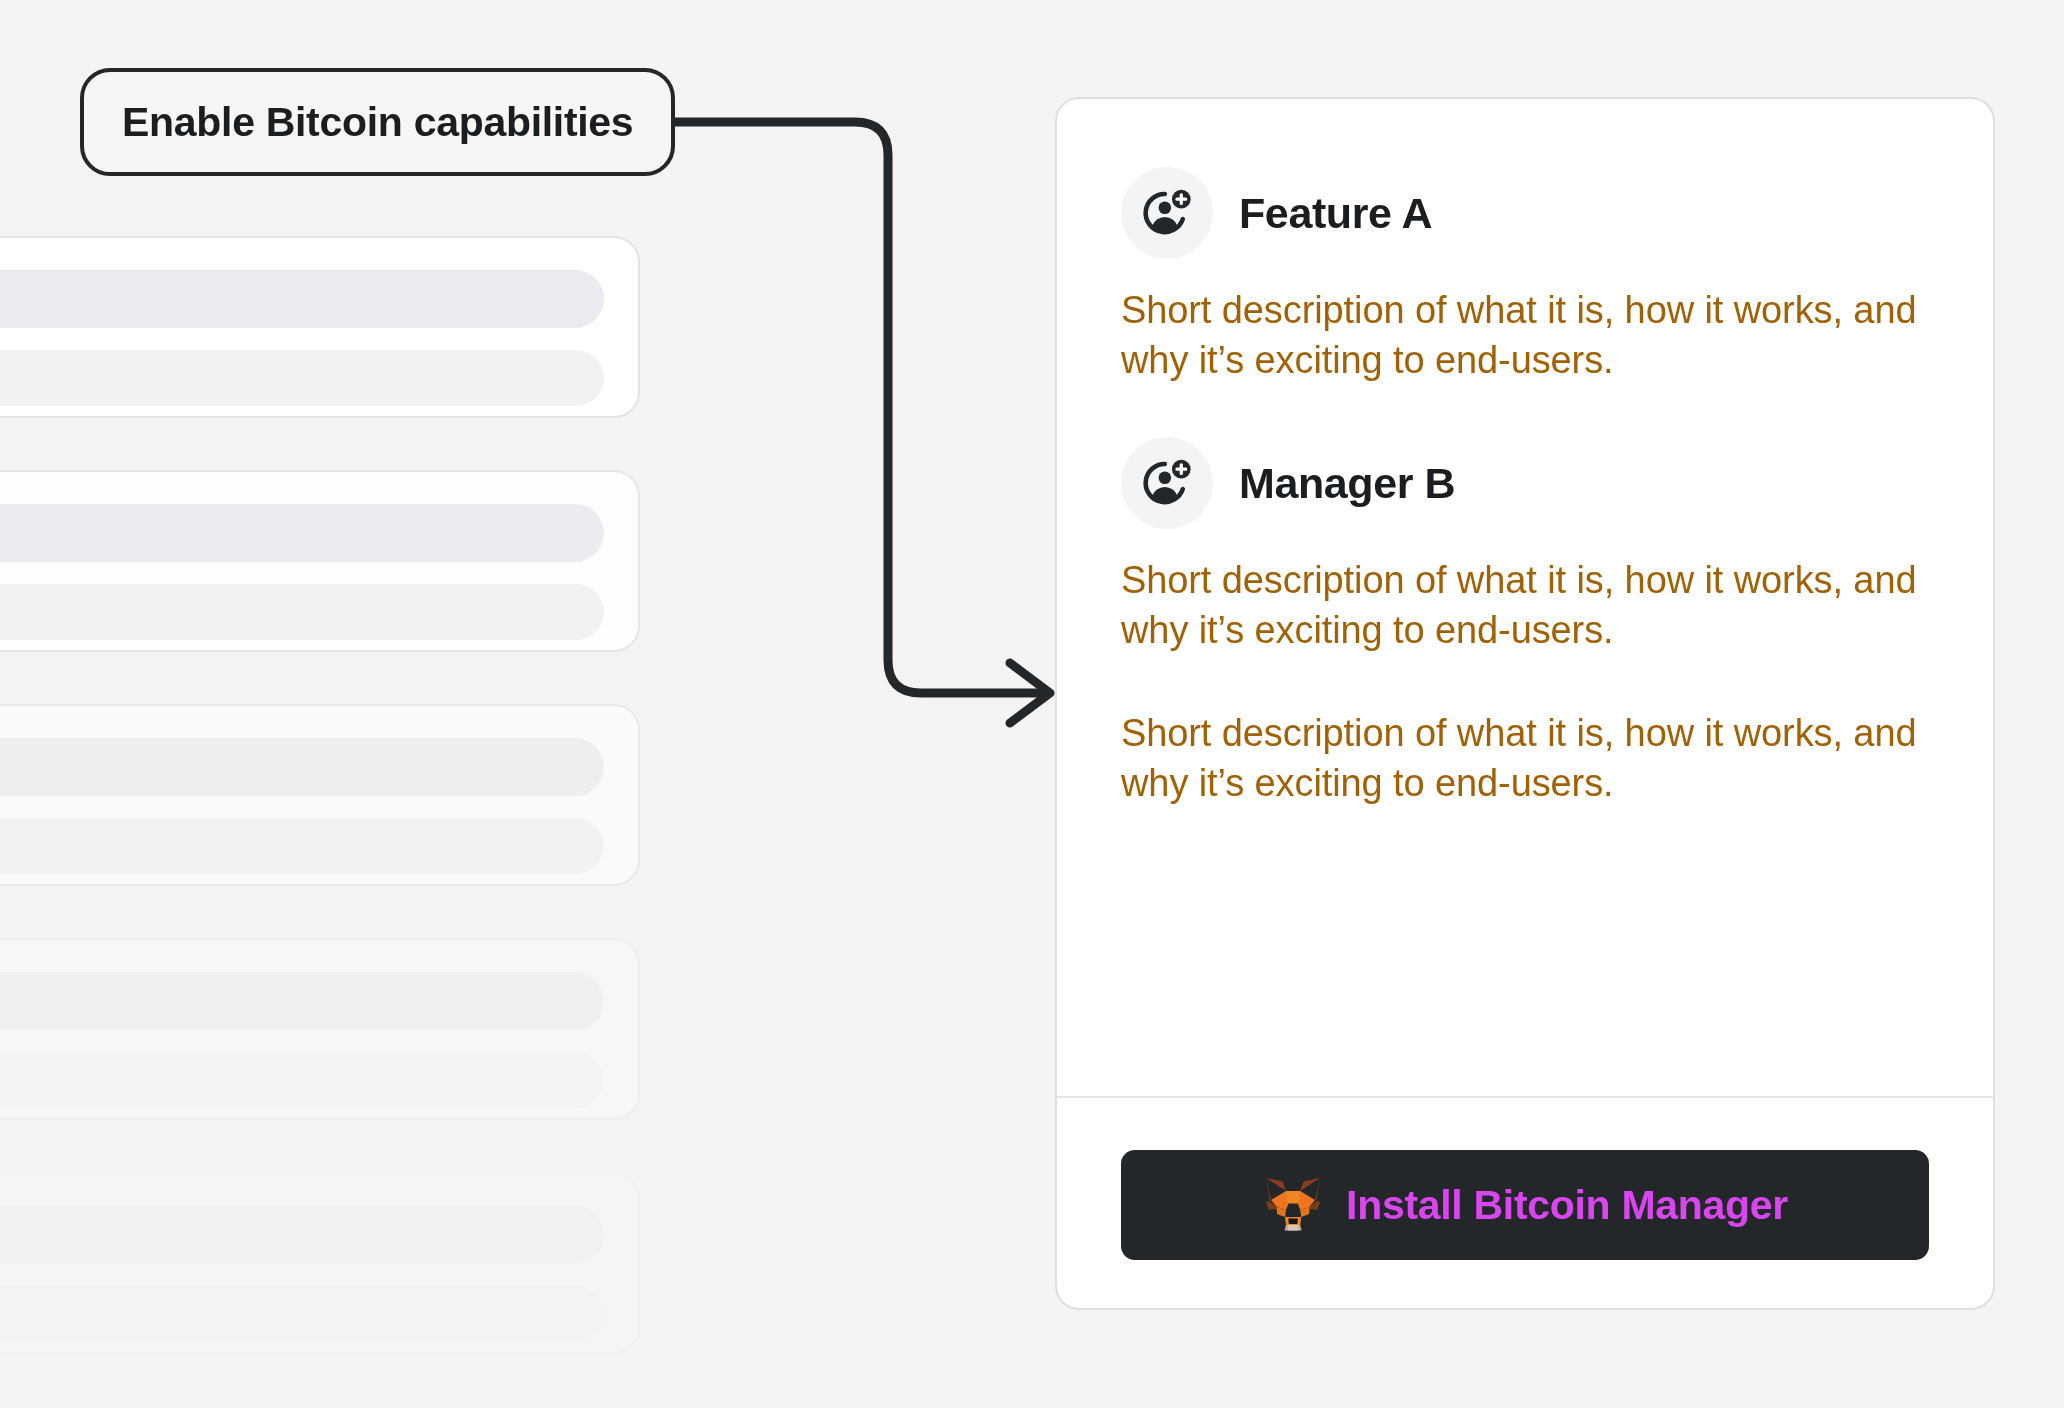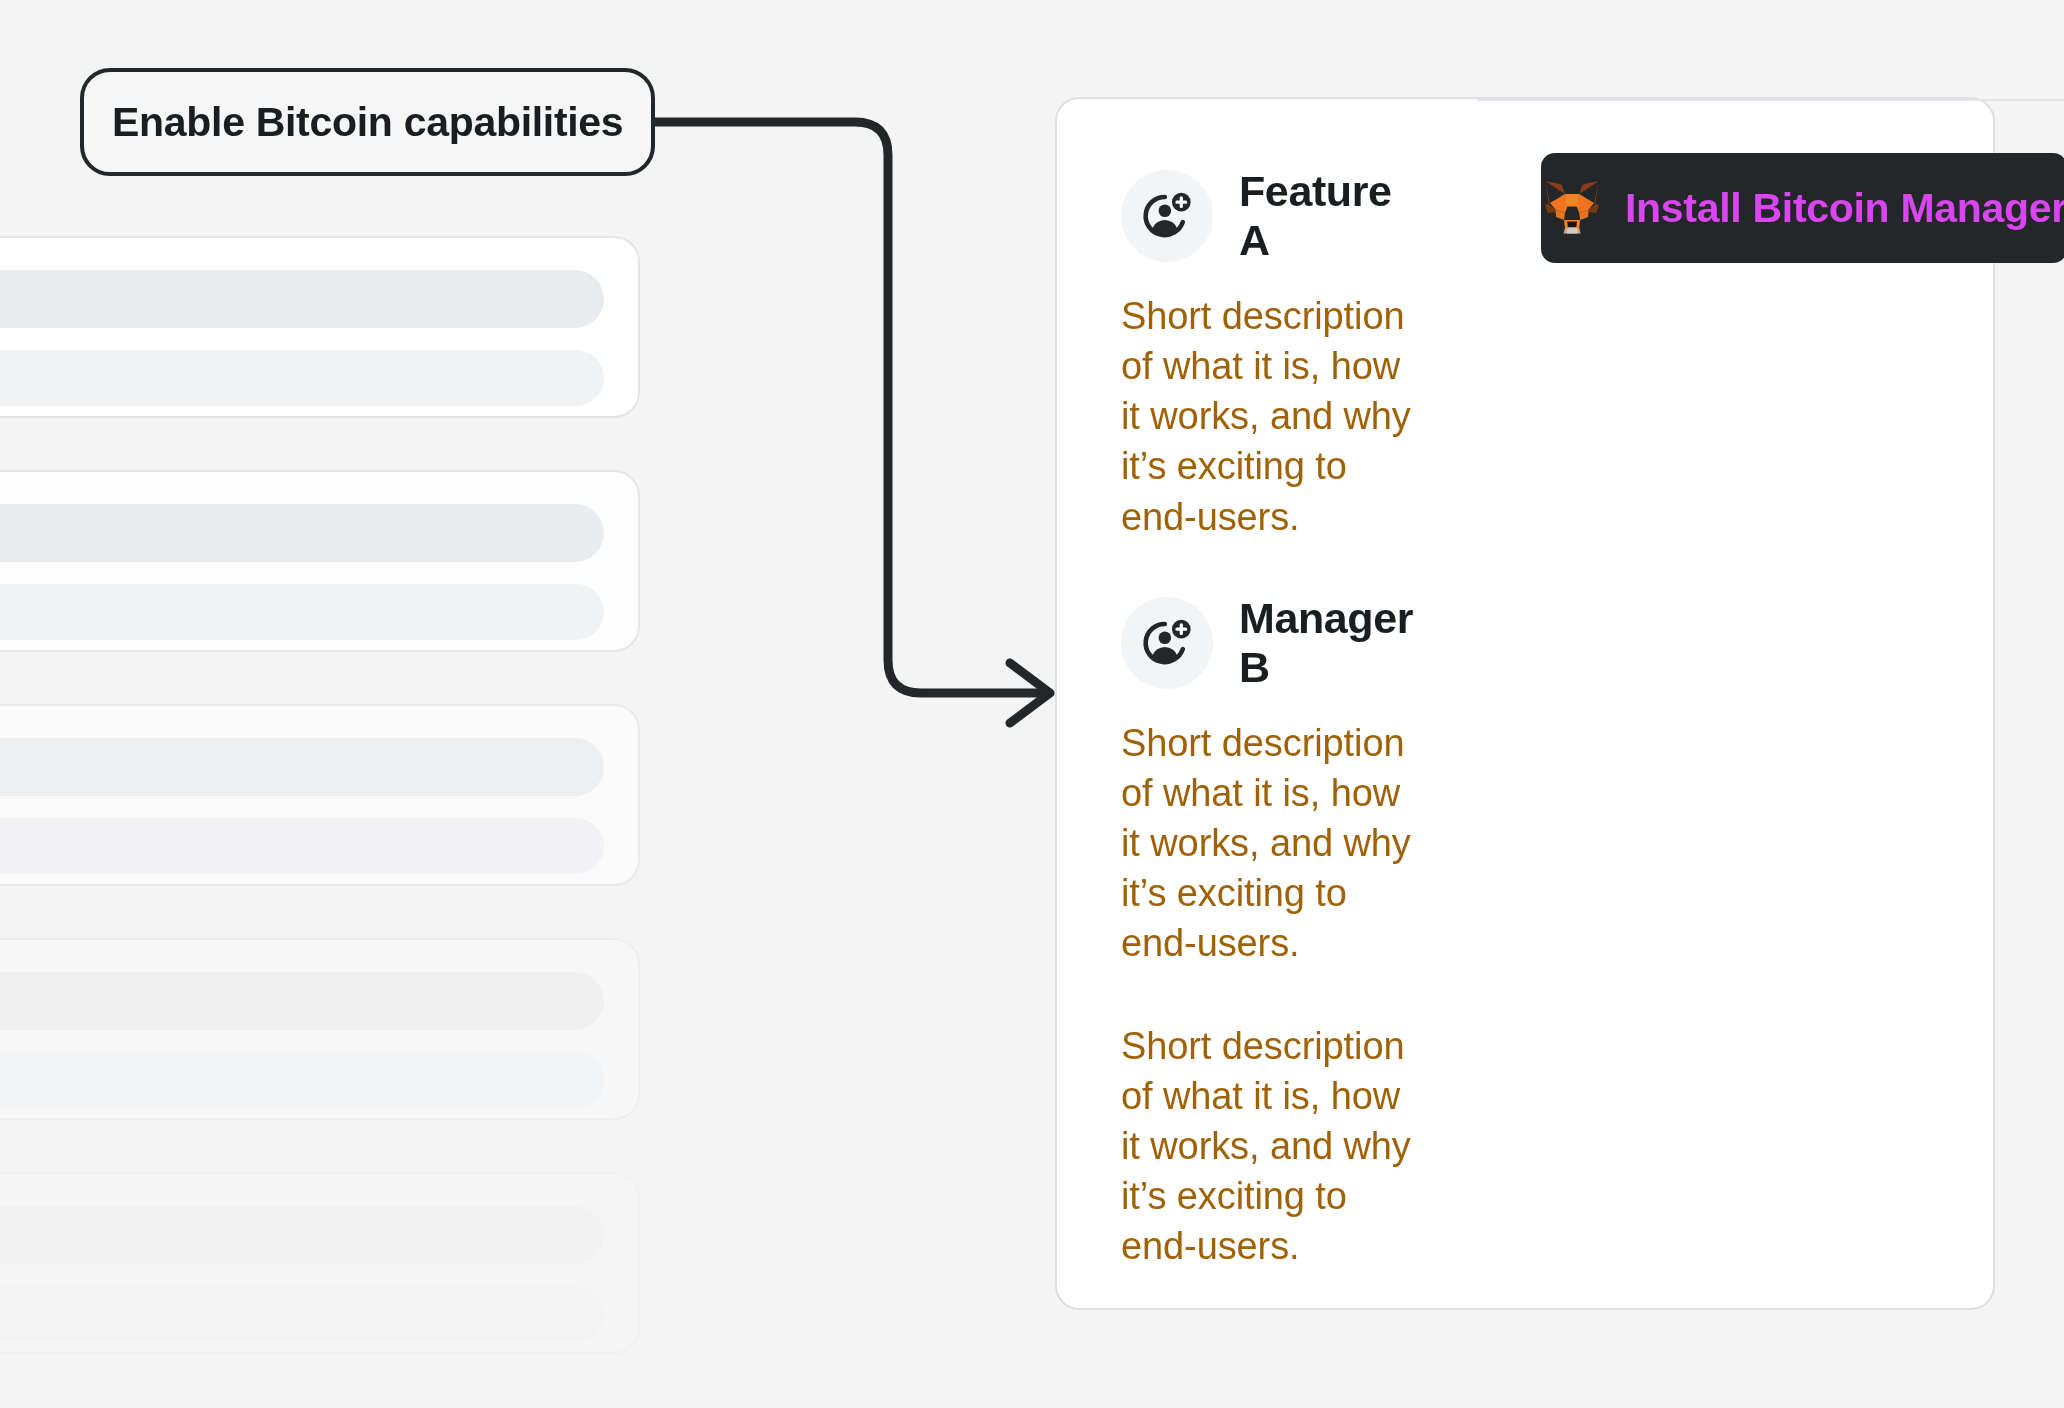--- a/index.html
+++ b/index.html
@@ -59,21 +59,21 @@
     pointer-events: none;
   }
 
   
   #annotation-pill {
     position: absolute;
     left: 80px;
     top: 68px;
     box-sizing: border-box;
     height: 108px;
-    padding: 0 28px;
+    padding: 0 38px;
     display: flex;
     align-items: center;
     background: #f6f6f6;
     border: 4px solid #24272a;
     border-radius: 30px;
     z-index: 6;
   }
   #annotation-pill .pill-text {
     font-size: 41px;
     font-weight: 600;
@@ -88,21 +88,21 @@
     left: 1055px;
     top: 97px;
     box-sizing: border-box;
     width: 940px;
     height: 1213px;
     background: #ffffff;
     border: 2px solid #dcdfe3;
     border-radius: 24px;
     z-index: 4;
     display: flex;
-    flex-direction: row;
+    flex-direction: column;
   }
   #features-section {
     padding: 68px 64px 0 64px;
     flex: 1 1 auto;
   }
   .feature-block {
     margin-bottom: 52px;
   }
   .feature-block:last-child { margin-bottom: 0; }
 

